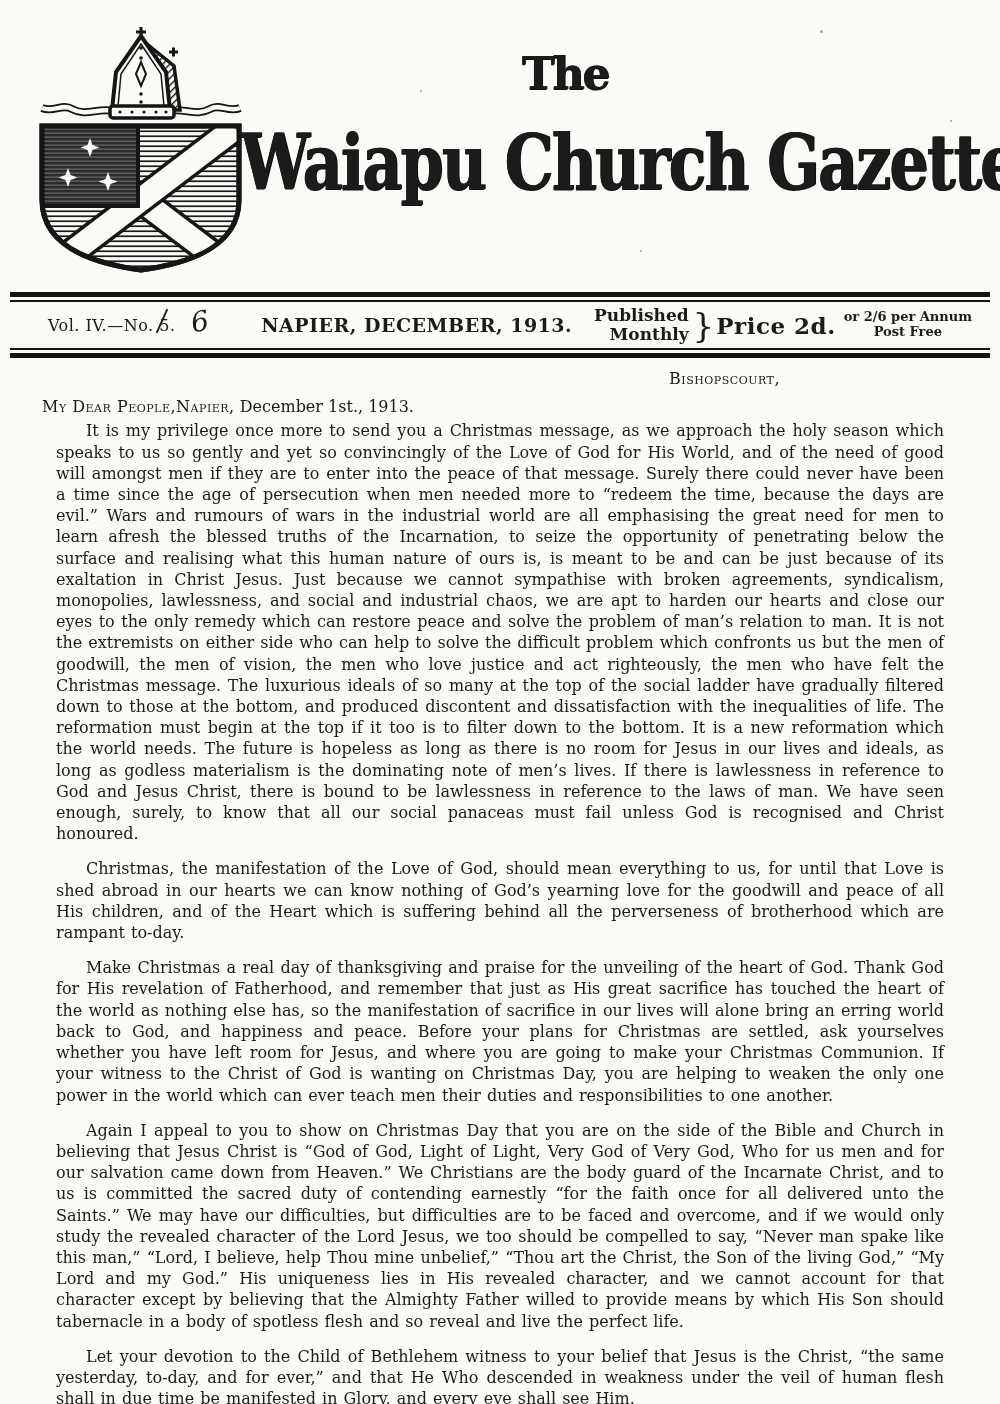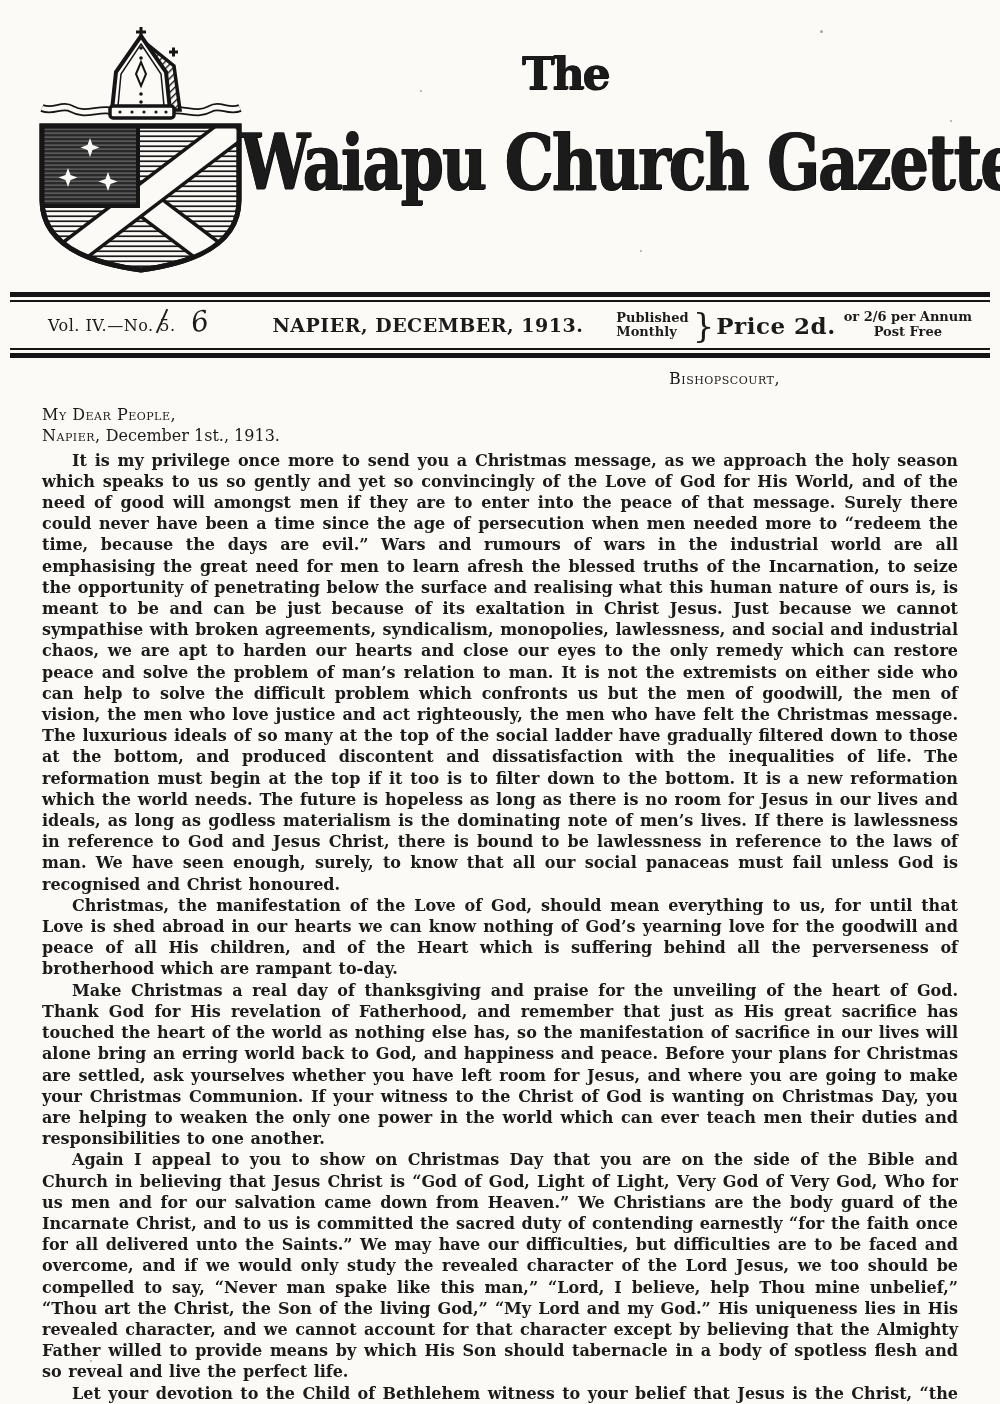--- a/index.html
+++ b/index.html
@@ -53,36 +53,35 @@
     width: 2px; height: 26px; background: #222;
     transform: rotate(24deg);
   }
   .hand-six {
     display: inline-block; font-style: italic; font-size: 28px;
     transform: rotate(-10deg); margin-left: 10px; line-height: 0;
     font-family: "DejaVu Serif", serif;
   }
   .place-date-cell { font-size: 19px; font-weight: bold; letter-spacing: 0.5px; margin-left: 30px; }
   .price-cell { display: flex; align-items: center; white-space: nowrap; }
-  .price-stack { font-size: 13px; font-weight: bold; line-height: 1.1; text-align: left; }
+  .price-stack { font-size: 17px; font-weight: bold; line-height: 1.1; text-align: right; }
   .brace { font-size: 34px; font-weight: normal; margin: 0 2px 0 4px; line-height: 1; }
   .price-main { font-size: 23px; font-weight: bold; letter-spacing: 0.5px; margin-right: 8px; }
   .annum-stack { font-size: 13px; font-weight: bold; line-height: 1.15; text-align: center; }
 
   
   .letter { padding: 10px 42px 0 42px; font-size: 16px; line-height: 21.2px; }
   .heading-place { text-align: right; padding-right: 178px; font-variant: small-caps; letter-spacing: 0.5px; }
-  .heading-row2 { display: flex; justify-content: flex-start; margin-top: 15px; flex-direction: column; }
+  .heading-row2 { display: flex; justify-content: flex-start; margin-top: 7px; }
   .salutation { font-variant: small-caps; letter-spacing: 0.5px; }
   .heading-date { padding-right: 26px; }
   .heading-date .sc { font-variant: small-caps; letter-spacing: 0.5px; }
   .letter p {
-    margin: 0; text-align: justify; text-indent: 30px;
+    margin: 14px; text-align: justify; text-indent: 30px;
     word-spacing: 1px;
-    font-weight: bold;
   }
   .letter p.first { margin-top: 3px; }
 
   
   .speck { position: absolute; background: #555; border-radius: 50%; opacity: 0.5; }
 </style>
 </head>
 <body>
 
 <div class="page">

